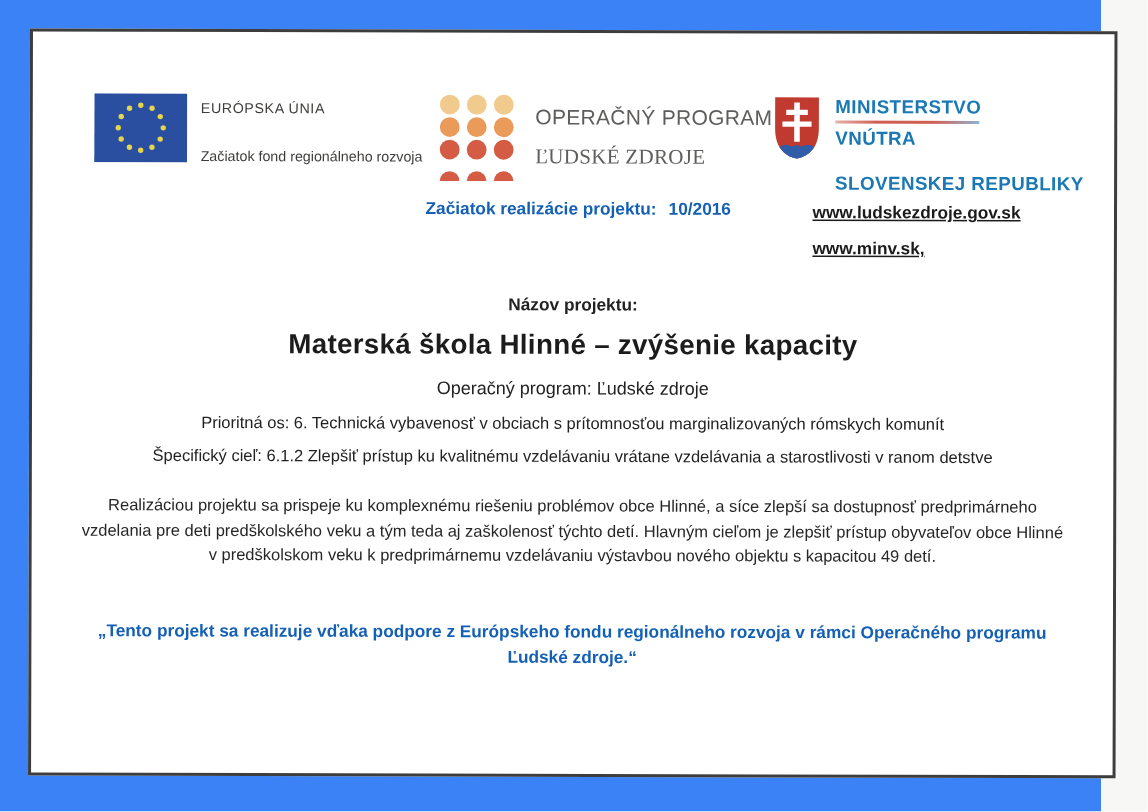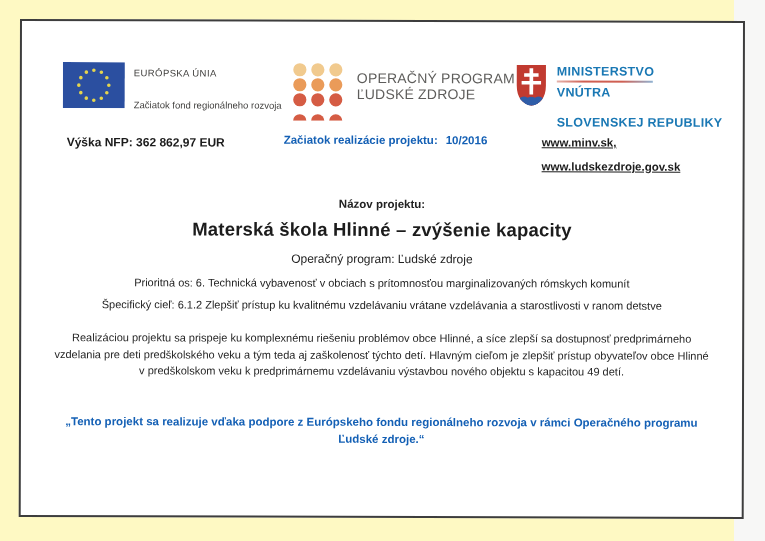--- a/index.html
+++ b/index.html
@@ -4,40 +4,40 @@
 <style>
   html,body{margin:0;padding:0;}
   body{
     width:765px;height:541px;
     background:#f7f7f6;
     font-family:"Liberation Sans", sans-serif;
     position:relative;
     overflow:hidden;
   }
   .page{
-    position:absolute;left:0;top:0;width:734px;height:541px;background:#fef9c3;
+    position:absolute;left:0;top:0;width:734px;height:541px;background:#3b82f6;
   }
   .frame{
     position:absolute;left:20px;top:19px;width:721px;height:494px;
     border:2px solid #3d3d3d;background:#ffffff;
     transform:rotate(0.15deg);
     transform-origin:0 0;
   }
   
   .eu-block{position:absolute;left:41px;top:41px;display:flex;}
   .eu-flag{width:62px;height:46px;display:block;}
   .eu-text{margin-left:9px;color:#3f3e3c;}
   .eu-line1{font-size:9.5px;letter-spacing:0.4px;margin-top:5px;}
   .eu-line2{font-size:9.5px;margin-top:21px;}
 
   .op-block{position:absolute;left:271px;top:41px;display:flex;}
   .op-dots{width:50px;height:58px;display:block;}
   .op-text{margin-left:14px;color:#5e5d5b;font-size:14px;letter-spacing:0.2px;}
   .op-line1{margin-top:7px;}
-  .op-line2{margin-top:0;}
+  .op-line2{margin-top:12px;font-family:Liberation Serif, serif;}
 
   .min-block{position:absolute;left:492px;top:40px;display:flex;}
   .coa{width:35px;height:46px;display:block;}
   .min-text{margin-left:8px;color:#1a78b4;font-weight:bold;font-size:12.5px;letter-spacing:0.3px;}
   .min-line1{margin-top:2px;}
   .min-underline{width:96px;height:2px;margin-top:2px;
     background:linear-gradient(to right,#e5b3ac 0,#cf5f52 28%,#cf5f52 68%,#8fb2d2 100%);}
   .min-line2{margin-top:3px;}
   .min-line3{margin-top:16px;}
 
@@ -139,31 +139,30 @@
         </g>
       </svg>
       <div class="min-text">
         <div class="min-line1">MINISTERSTVO</div>
         <div class="min-underline"></div>
         <div class="min-line2">VNÚTRA</div>
         <div class="min-line3">SLOVENSKEJ REPUBLIKY</div>
       </div>
     </div>
 
-    <div class="nfp">Výška NFP: 362 862,97 EUR</div>
 
     <div class="dates">
       <div class="date-line">
         <span>Začiatok realizácie projektu:</span><span class="date-value">10/2016</span>
       </div>
     </div>
 
     <div class="links">
+      <div class="link-line"><span>www.ludskezdroje.gov.sk</span></div>
       <div class="link-line"><span>www.minv.sk,</span></div>
-      <div class="link-line"><span>www.ludskezdroje.gov.sk</span></div>
     </div>
 
     <div class="project">
       <div class="proj-label">Názov projektu:</div>
       <h1 class="proj-title">Materská škola Hlinné – zvýšenie kapacity</h1>
       <div class="proj-program">Operačný program: Ľudské zdroje</div>
       <div class="proj-priority">Prioritná os: 6. Technická vybavenosť v obciach s prítomnosťou marginalizovaných rómskych komunít</div>
       <div class="proj-goal">Špecifický cieľ: 6.1.2 Zlepšiť prístup ku kvalitnému vzdelávaniu vrátane vzdelávania a starostlivosti v ranom detstve</div>
     </div>
 

